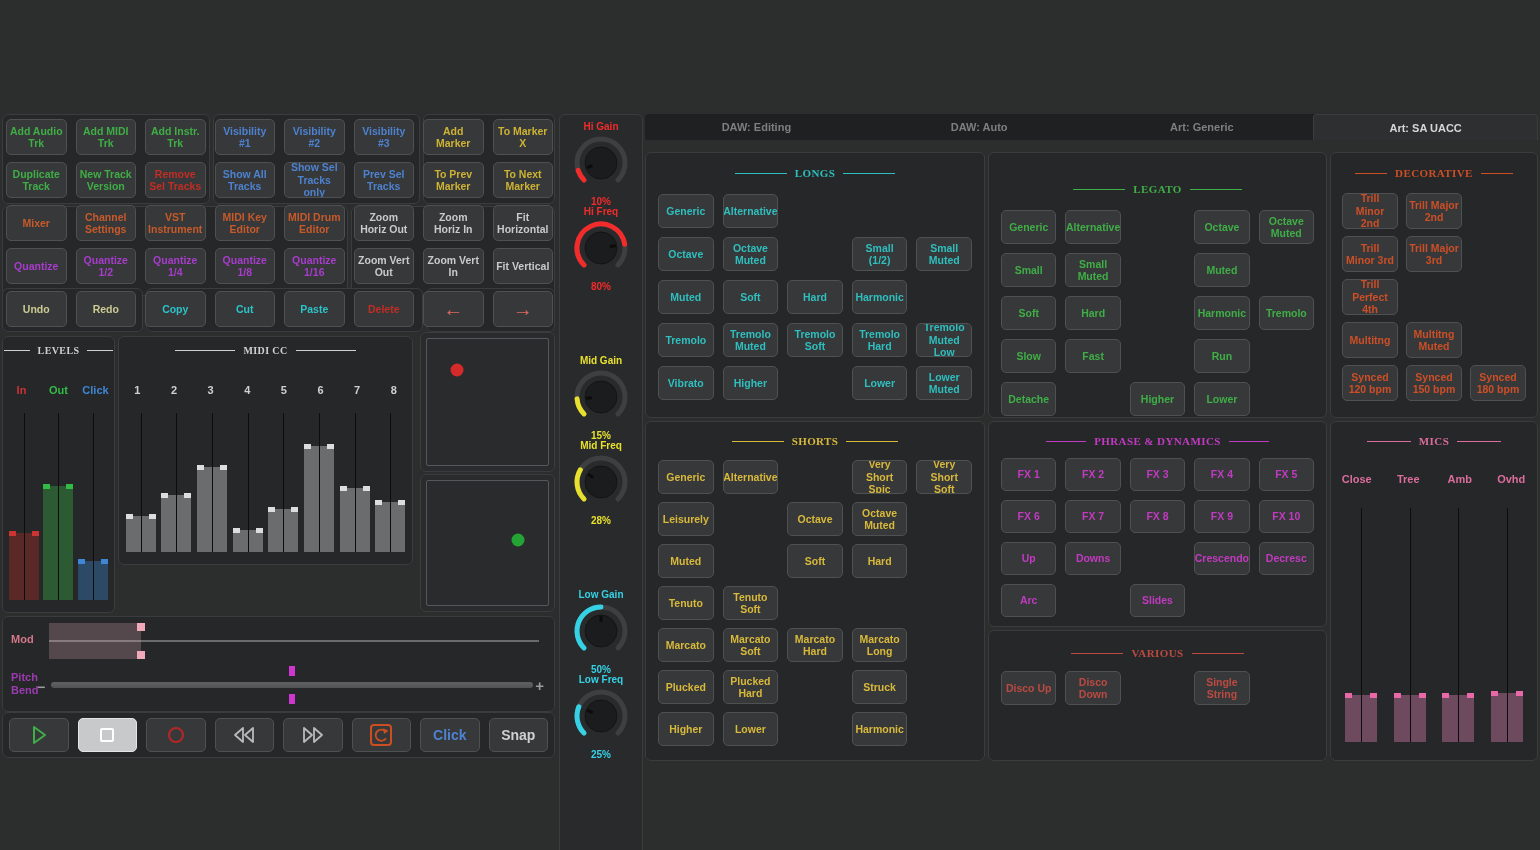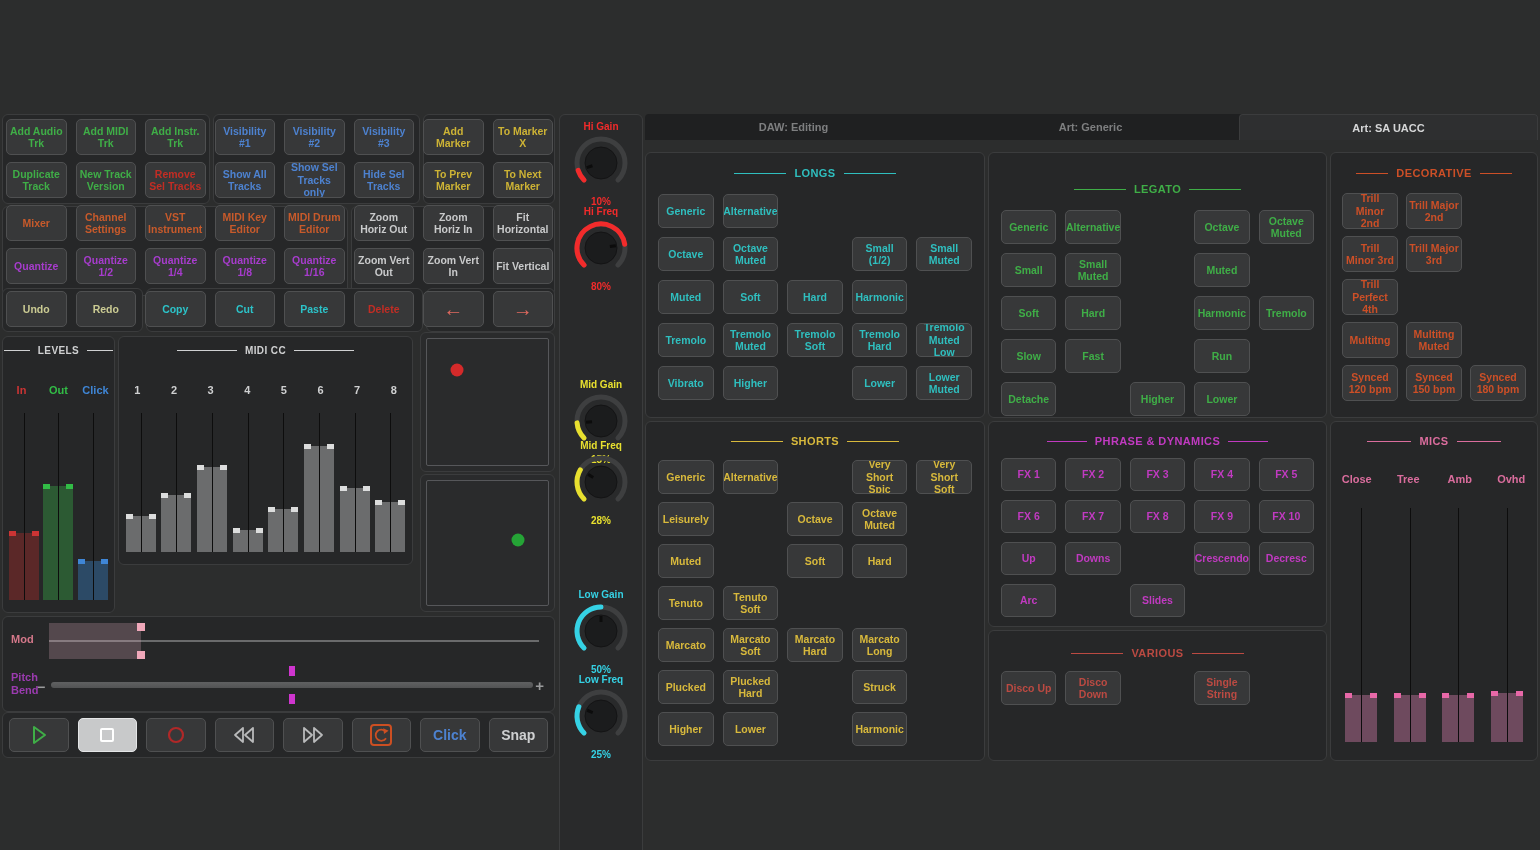--- a/index.html
+++ b/index.html
@@ -6,21 +6,21 @@
     font-family:"Liberation Sans","DejaVu Sans",sans-serif;-webkit-font-smoothing:antialiased;}
   #app{position:absolute;inset:0;}
   .panel{position:absolute;background:#262728;border:1px solid #3b3c3d;border-radius:6px;box-sizing:border-box;}
   .btn{background:#373839;border:1px solid #4f5051;border-radius:5px;display:flex;align-items:center;justify-content:center;
     text-align:center;font-weight:bold;font-size:10.5px;line-height:1.18;padding:1px 2px;box-sizing:border-box;overflow:hidden;cursor:default;}
   .l-row{position:absolute;left:6px;width:547px;height:36px;display:grid;grid-template-columns:repeat(8,1fr);gap:9px;}
   .c-green{color:#3fae47}.c-blue{color:#4d82d0}.c-yellow{color:#cdb335}.c-red{color:#c22d24}
   .c-orange{color:#c75a2b}.c-purple{color:#a73ccd}.c-gray{color:#c9cacb}.c-khaki{color:#cbcb93}
   .c-cyan{color:#2cc3c9}.c-salmon{color:#e2695f}
   .btn.arrow{font-size:20px;line-height:1;}
-  .sec-hdr{display:flex;align-items:center;justify-content:center;gap:8px;font-weight:bold;font-size:11px;letter-spacing:.4px;}
+  .sec-hdr{display:flex;align-items:center;justify-content:center;gap:8px;font-weight:bold;font-size:11px;letter-spacing:.4px;font-family:Liberation Serif, serif;}
   .sec-hdr .hline{height:1px;width:52px;background:currentColor;flex:none;}
   .sec-hdr.small{font-size:10px}.sec-hdr.small .hline{width:26px}
   .sec-grid{display:grid;column-gap:9px;row-gap:9px;grid-auto-rows:34px;padding:15px 12px 0;}
   .fader{position:relative;height:100%;}
   .fader .track{position:absolute;left:50%;top:0;bottom:0;width:1px;background:#0d0d0d;z-index:2;}
   .fader .fill{position:absolute;left:0;right:0;bottom:0;z-index:1;}
   .fader .h{position:absolute;top:-2px;width:7px;height:5px;z-index:3;}
   .fader .hl{left:0}.fader .hr{right:0}
   .chan-labels{display:grid;font-weight:bold;font-size:11px;text-align:center;}
   .knob-block{position:absolute;left:0;width:100%;text-align:center;}
@@ -62,21 +62,21 @@
         <div class="btn c-blue">Visibility #3</div>
         <div class="btn c-yellow">Add Marker</div>
         <div class="btn c-yellow">To Marker X</div>
       </div>
       <div class="l-row" style="top: 162px;">
         <div class="btn c-green">Duplicate Track</div>
         <div class="btn c-green">New Track Version</div>
         <div class="btn c-red">Remove Sel Tracks</div>
         <div class="btn c-blue">Show All Tracks</div>
         <div class="btn c-blue">Show Sel Tracks only</div>
-        <div class="btn c-blue">Hide Sel Tracks</div>
+        <div class="btn c-blue">Prev Sel Tracks</div>
         <div class="btn c-yellow">To Prev Marker</div>
         <div class="btn c-yellow">To Next Marker</div>
       </div>
       <div class="l-row" style="top: 205px;">
         <div class="btn c-orange">Mixer</div>
         <div class="btn c-orange">Channel Settings</div>
         <div class="btn c-orange">VST Instrument</div>
         <div class="btn c-orange">MIDI Key Editor</div>
         <div class="btn c-orange">MIDI Drum Editor</div>
         <div class="btn c-gray">Zoom Horiz Out</div>
@@ -312,21 +312,21 @@
       <path d="M 12.03 45.97 A 24 24 0 0 1 6.17 36.42" stroke="#f22b2b" stroke-width="5" fill="none" stroke-linecap="round"></path>
       <circle cx="29" cy="29" r="16" fill="#1b1c1d" stroke="#141415"></circle>
       <line x1="20.44" y1="31.78" x2="14.73" y2="33.64" stroke="#0c0c0c" stroke-width="3"></line>
     </svg></span><span class="knob-val" style="color: rgb(242, 43, 43);">10%</span></div>
       <div class="knob-block" style="top: 91px;"><span class="knob-label" style="color: rgb(242, 43, 43);">Hi Freq</span><span style="display: inline-block;"><svg width="58" height="58" viewBox="0 0 58 58">
       <path d="M 12.03 45.97 A 24 24 0 1 1 45.97 45.97" stroke="#3e3f40" stroke-width="5" fill="none" stroke-linecap="round"></path>
       <path d="M 12.03 45.97 A 24 24 0 1 1 52.70 25.25" stroke="#f22b2b" stroke-width="5" fill="none" stroke-linecap="round"></path>
       <circle cx="29" cy="29" r="16" fill="#1b1c1d" stroke="#141415"></circle>
       <line x1="37.89" y1="27.59" x2="43.82" y2="26.65" stroke="#0c0c0c" stroke-width="3"></line>
     </svg></span><span class="knob-val" style="color: rgb(242, 43, 43);">80%</span></div>
-      <div class="knob-block" style="top: 240px;"><span class="knob-label" style="color: rgb(232, 224, 47); margin-top: 24px;">Mid Gain</span><span style="display: inline-block;"><svg width="58" height="58" viewBox="0 0 58 58">
+      <div class="knob-block" style="top: 240px;"><span class="knob-label" style="color: rgb(232, 224, 47);">Mid Gain</span><span style="display: inline-block;"><svg width="58" height="58" viewBox="0 0 58 58">
       <path d="M 12.03 45.97 A 24 24 0 1 1 45.97 45.97" stroke="#3e3f40" stroke-width="5" fill="none" stroke-linecap="round"></path>
       <path d="M 12.03 45.97 A 24 24 0 0 1 5.07 30.88" stroke="#e8e02f" stroke-width="5" fill="none" stroke-linecap="round"></path>
       <circle cx="29" cy="29" r="16" fill="#1b1c1d" stroke="#141415"></circle>
       <line x1="20.03" y1="29.71" x2="14.05" y2="30.18" stroke="#0c0c0c" stroke-width="3"></line>
     </svg></span><span class="knob-val" style="color: rgb(232, 224, 47);">15%</span></div>
       <div class="knob-block" style="top: 325px;"><span class="knob-label" style="color: rgb(232, 224, 47);">Mid Freq</span><span style="display: inline-block;"><svg width="58" height="58" viewBox="0 0 58 58">
       <path d="M 12.03 45.97 A 24 24 0 1 1 45.97 45.97" stroke="#3e3f40" stroke-width="5" fill="none" stroke-linecap="round"></path>
       <path d="M 12.03 45.97 A 24 24 0 0 1 8.34 16.78" stroke="#e8e02f" stroke-width="5" fill="none" stroke-linecap="round"></path>
       <circle cx="29" cy="29" r="16" fill="#1b1c1d" stroke="#141415"></circle>
       <line x1="21.25" y1="24.42" x2="16.09" y2="21.36" stroke="#0c0c0c" stroke-width="3"></line>
@@ -340,20 +340,21 @@
       <div class="knob-block" style="top: 559px;"><span class="knob-label" style="color: rgb(53, 210, 229);">Low Freq</span><span style="display: inline-block;"><svg width="58" height="58" viewBox="0 0 58 58">
       <path d="M 12.03 45.97 A 24 24 0 1 1 45.97 45.97" stroke="#3e3f40" stroke-width="5" fill="none" stroke-linecap="round"></path>
       <path d="M 12.03 45.97 A 24 24 0 0 1 6.83 19.82" stroke="#35d2e5" stroke-width="5" fill="none" stroke-linecap="round"></path>
       <circle cx="29" cy="29" r="16" fill="#1b1c1d" stroke="#141415"></circle>
       <line x1="20.69" y1="25.56" x2="15.14" y2="23.26" stroke="#0c0c0c" stroke-width="3"></line>
     </svg></span><span class="knob-val" style="color: rgb(53, 210, 229);">25%</span></div>
     </div>
 
   <div style="position:absolute;left:645px;top:114px;width:893px;height:26px;background:#1f2021;border-radius:4px 4px 0 0;display:flex" id="tabbar">
       <div class="tab">DAW: Editing</div>
+      <div class="tab">DAW: Auto</div>
       <div class="tab">Art: Generic</div>
       <div class="tab active">Art: SA UACC</div>
     </div>
 
   <div class="panel" id="sec-longs" style="left:645px;top:152px;width:340px;height:266px">
     <div class="sec-hdr" style="color:#2fbfbf;margin-top:14px">
       <span class="hline"></span>
         <span>LONGS</span>
         <span class="hline"></span>
       </div>

